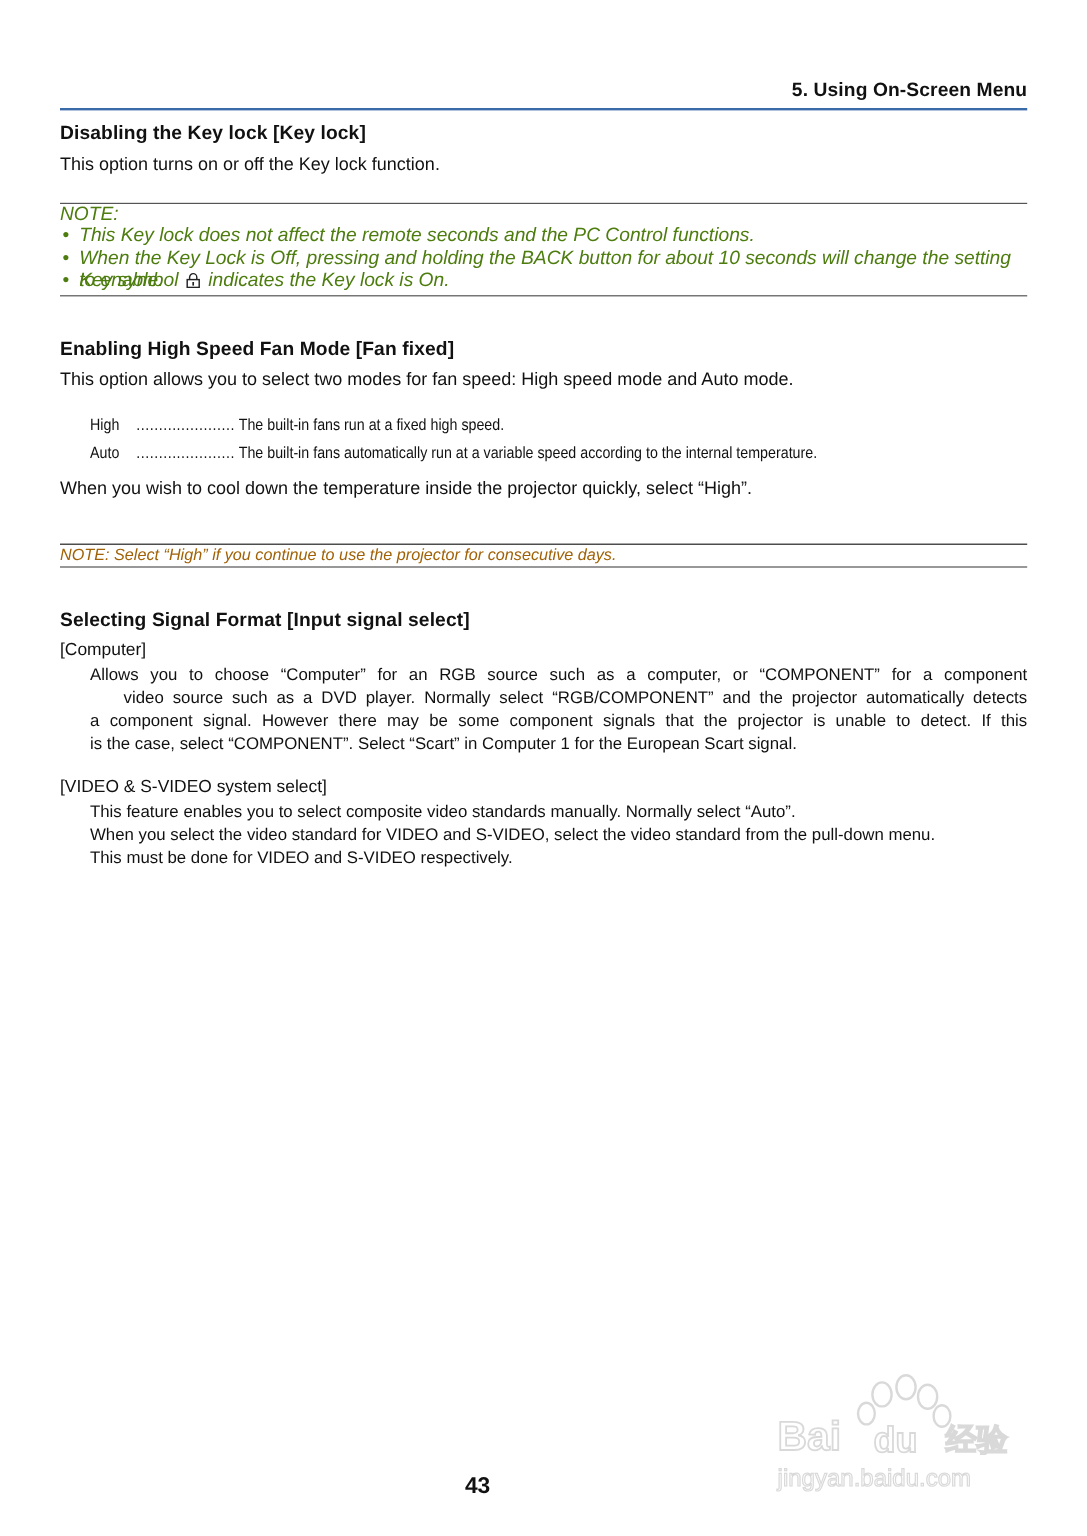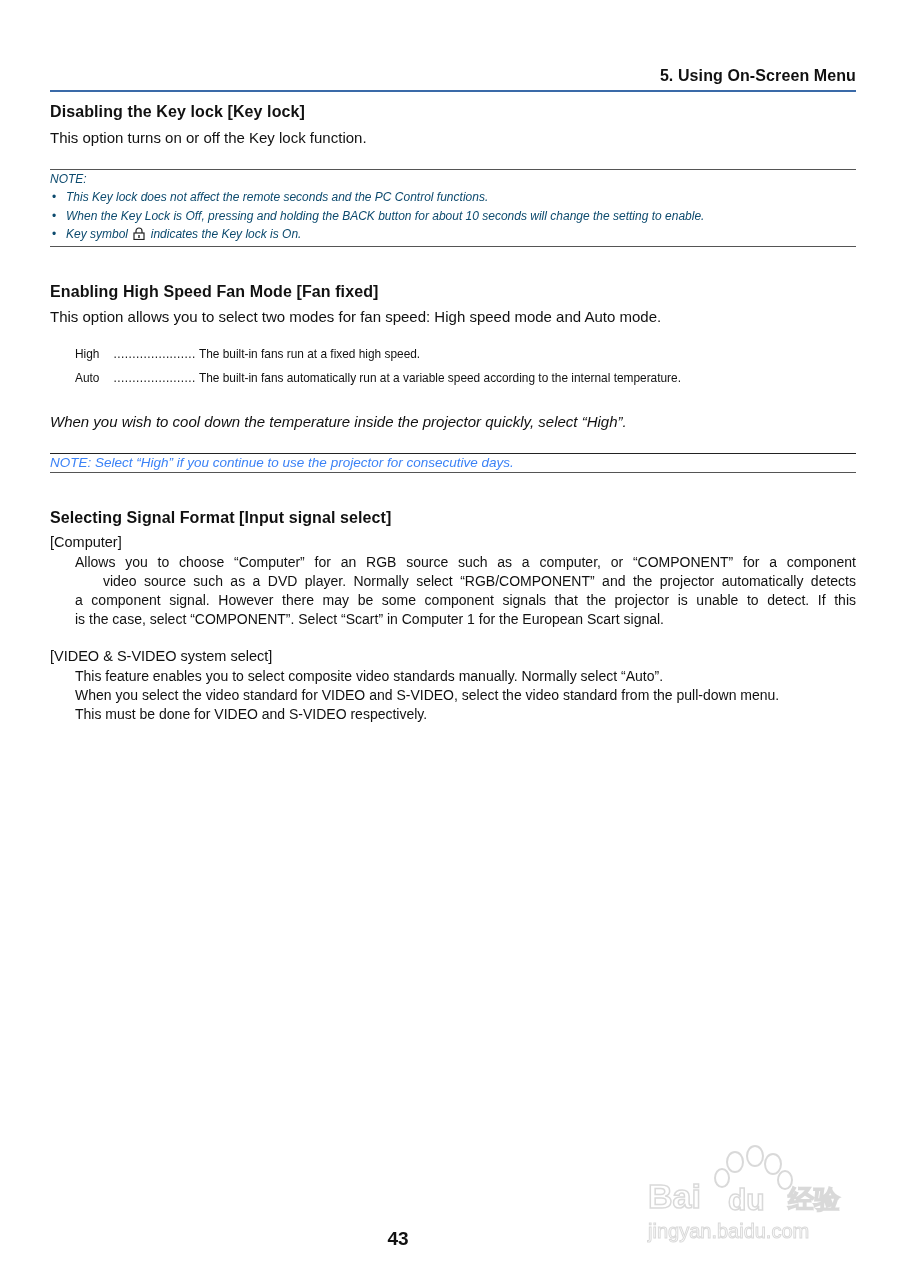--- a/index.html
+++ b/index.html
@@ -4,32 +4,32 @@
 <style>
   html, body { margin: 0; padding: 0; background: #ffffff; }
   body { width: 906px; height: 1280px; position: relative; overflow: hidden;
          font-family: "Liberation Sans", sans-serif; color: #111; }
   .page-header { position: absolute; left: 50px; top: 66px; width: 806px; height: 24px;
                  border-bottom: 2px solid #3a6aa8; }
   .header-title { position: absolute; right: 0; top: 1px; font-weight: bold; font-size: 16px; letter-spacing: 0.1px; }
   .h2 { position: absolute; left: 50px; font-weight: bold; font-size: 16px; letter-spacing: 0.1px; }
   .p { position: absolute; left: 50px; font-size: 15px; }
   .note { position: absolute; left: 50px; width: 806px; border-top: 1.5px solid #555; border-bottom: 1.5px solid #555;
-          font-family: "Liberation Sans Narrow", "Liberation Sans", sans-serif; font-style: italic; font-size: 12px; color: #0c4a6e; }
+          font-family: "Liberation Sans Narrow", "Liberation Sans", sans-serif; font-style: italic; font-size: 16px; color: #4d7c0f; }
   .note-title { height: 18px; line-height: 18px; }
   .note ul { list-style: none; margin: 0; padding: 0; }
   .note li { height: 18.5px; line-height: 18.5px; position: relative; padding-left: 16px; }
   .note li::before { content: "\2022"; position: absolute; left: 2px; font-style: normal; }
   .lock-icon { display: inline-block; width: 14px; height: 13px; vertical-align: -2px; margin: 0 1px; }
   .modes { position: absolute; left: 75px; font-size: 13.5px; transform: scaleX(0.88); transform-origin: left; }
   .mode-row { height: 24px; line-height: 24px; white-space: nowrap; }
   .mode-name { display: inline-block; width: 40px; }
   .mode-dots { display: inline-block; letter-spacing: 0.5px; }
   .note2 { position: absolute; left: 50px; width: 806px; top: 453px; height: 18px; line-height: 17px;
-           border-top: 1.5px solid #222; border-bottom: 1.5px solid #555; font-style: italic; font-size: 13.5px; color: #3b82f6; }
+           border-top: 1.5px solid #222; border-bottom: 1.5px solid #555; font-style: italic; font-size: 13.5px; color: #a16207; }
   .sub-label { position: absolute; left: 50px; font-size: 14.5px; }
   .indent-block { position: absolute; left: 75px; width: 781px; font-size: 14px; line-height: 19px; text-align: justify; }
   .indent-block .line { display: block; }
   .page-number { position: absolute; left: 0; width: 796px; top: 1228px; text-align: center; font-weight: bold; font-size: 19px; }
   .watermark { position: absolute; left: 640px; top: 1140px; width: 230px; height: 110px; opacity: 0.55; }
 </style>
 </head>
 <body>
 
 <div class="page-header">
@@ -65,21 +65,21 @@
     <span class="mode-dots">......................</span>
     <span>The built-in fans run at a fixed high speed.</span>
   </div>
   <div class="mode-row">
     <span class="mode-name">Auto</span>
     <span class="mode-dots">......................</span>
     <span>The built-in fans automatically run at a variable speed according to the internal temperature.</span>
   </div>
 </div>
 
-<div class="p" style="top:413px;font-style:italic;">When you wish to cool down the temperature inside the projector quickly, select “High”.</div>
+<div class="p" style="top:399px;">When you wish to cool down the temperature inside the projector quickly, select “High”.</div>
 <div class="note2">NOTE: Select “High” if you continue to use the projector for consecutive days.</div>
 
 <div class="h2" style="top:509px;">Selecting Signal Format [Input signal select]</div>
 
 <div class="sub-label" style="top:534px;">[Computer]</div>
 <div class="indent-block" style="top:553px;">
   <span class="line" style="text-align-last:justify;">Allows you to choose “Computer” for an RGB source such as a computer, or “COMPONENT” for a component</span>
   <span class="line" style="text-align-last:justify;margin-left:28px;">video source such as a DVD player. Normally select “RGB/COMPONENT” and the projector automatically detects</span>
   <span class="line" style="text-align-last:justify;">a component signal. However there may be some component signals that the projector is unable to detect. If this</span>
   <span class="line">is the case, select “COMPONENT”. Select “Scart” in Computer 1 for the European Scart signal.</span>

